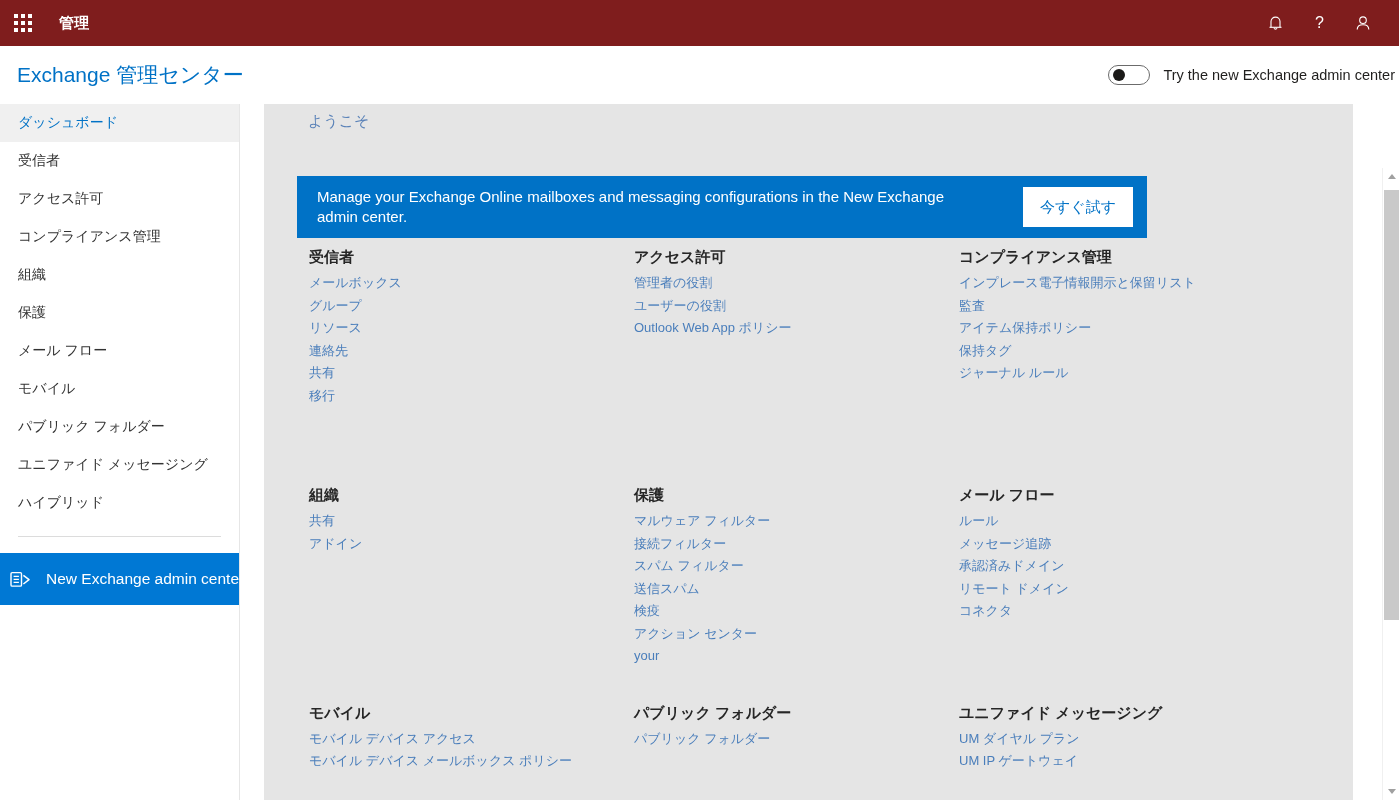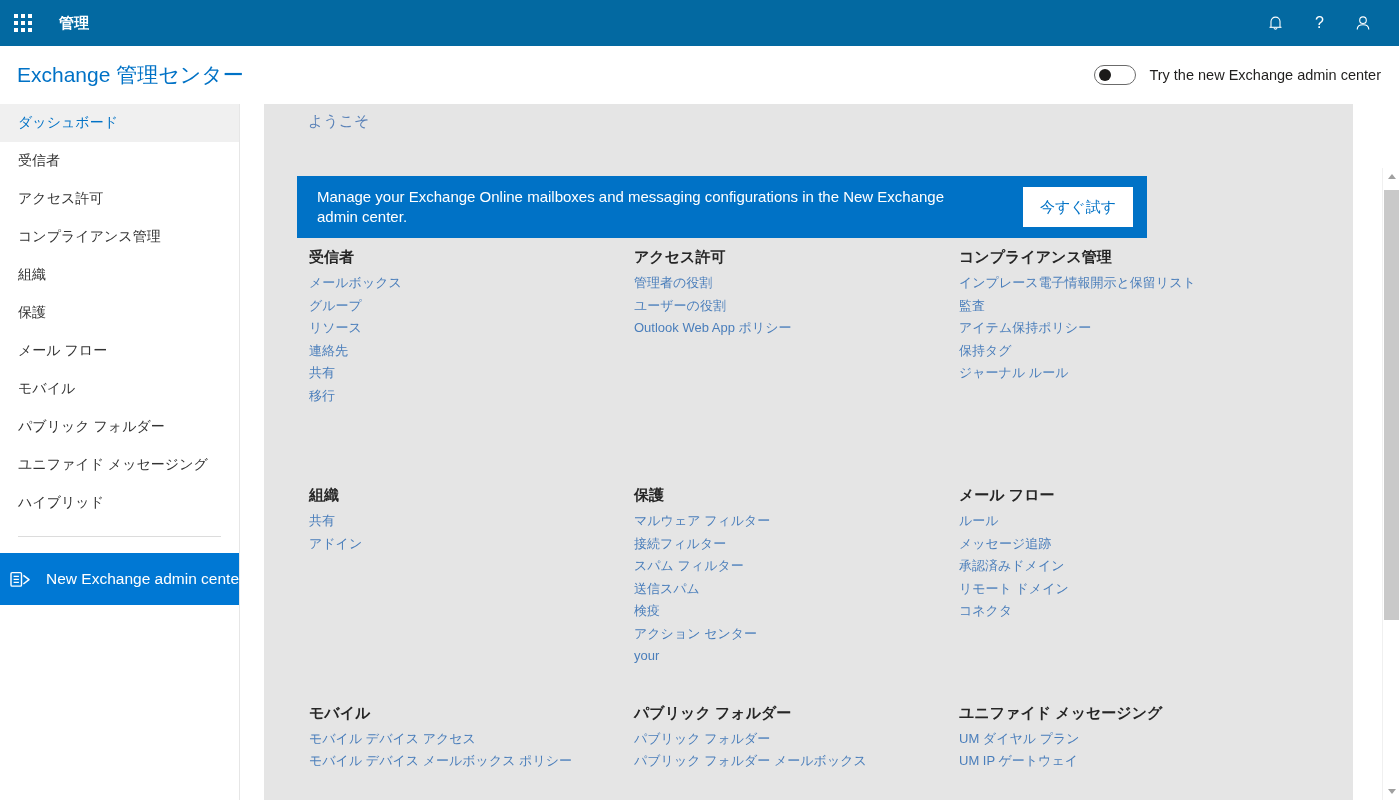--- a/index.html
+++ b/index.html
@@ -10,21 +10,21 @@
     overflow: hidden;
     background: #ffffff;
     font-family: "Liberation Sans", "DejaVu Sans", sans-serif;
     -webkit-font-smoothing: antialiased;
   }
 
   
   .suitebar {
     position: absolute; top: 0; left: 0;
     width: 1399px; height: 46px;
-    background: #0369a1;
+    background: #7f1d1d;
     display: flex; align-items: center;
   }
   .waffle {
     width: 46px; height: 46px;
     display: flex; align-items: center; justify-content: center;
     cursor: pointer;
   }
   .waffle-grid {
     display: grid;
     grid-template-columns: repeat(3, 4px);
@@ -63,21 +63,21 @@
   .brand-title {
     color: #0072c6;
     font-size: 21px;
     font-weight: 400;
     margin-left: 17px;
     white-space: nowrap;
   }
   .newadmin-toggle-wrap {
     margin-left: auto;
     display: flex; align-items: center;
-    padding-right: 18px;
+    padding-right: 4px;
   }
   .toggle {
     width: 42px; height: 20px;
     border: 1px solid #6b6b6b;
     border-radius: 10px;
     background: #ffffff;
     position: relative;
     cursor: pointer;
     flex: 0 0 auto;
   }
@@ -416,21 +416,20 @@
     <div class="row-gap-2"></div>
     <div class="group-row" id="group-row-2">
         <div class="group">
           <div class="group-title">モバイル</div>
           <a class="group-link">モバイル デバイス アクセス</a>
           <a class="group-link">モバイル デバイス メールボックス ポリシー</a>
         </div>
         <div class="group">
           <div class="group-title">パブリック フォルダー</div>
           <a class="group-link">パブリック フォルダー</a>
-          <a class="group-link">パブリック フォルダー メールボックス</a>
         </div>
         <div class="group">
           <div class="group-title">ユニファイド メッセージング</div>
           <a class="group-link">UM ダイヤル プラン</a>
           <a class="group-link">UM IP ゲートウェイ</a>
         </div>
       </div>
   </div>
 </div>
 

